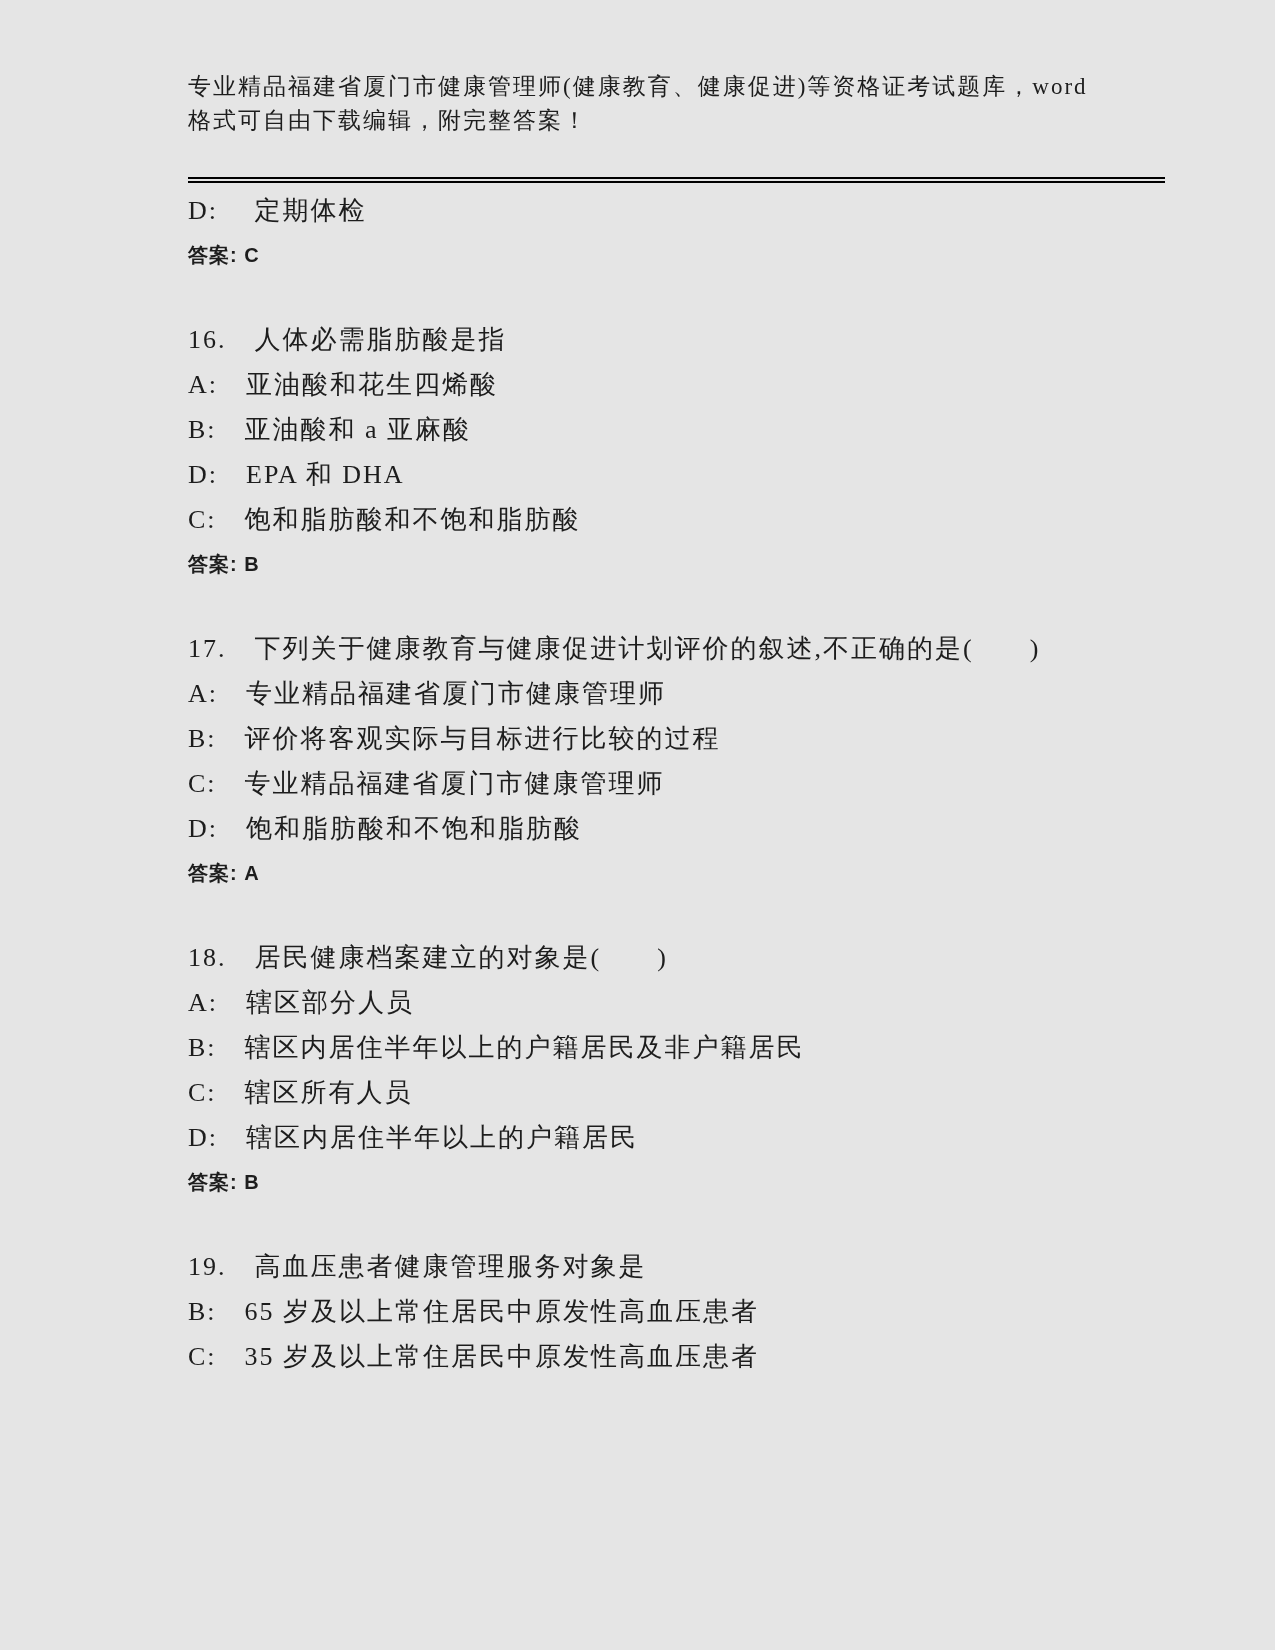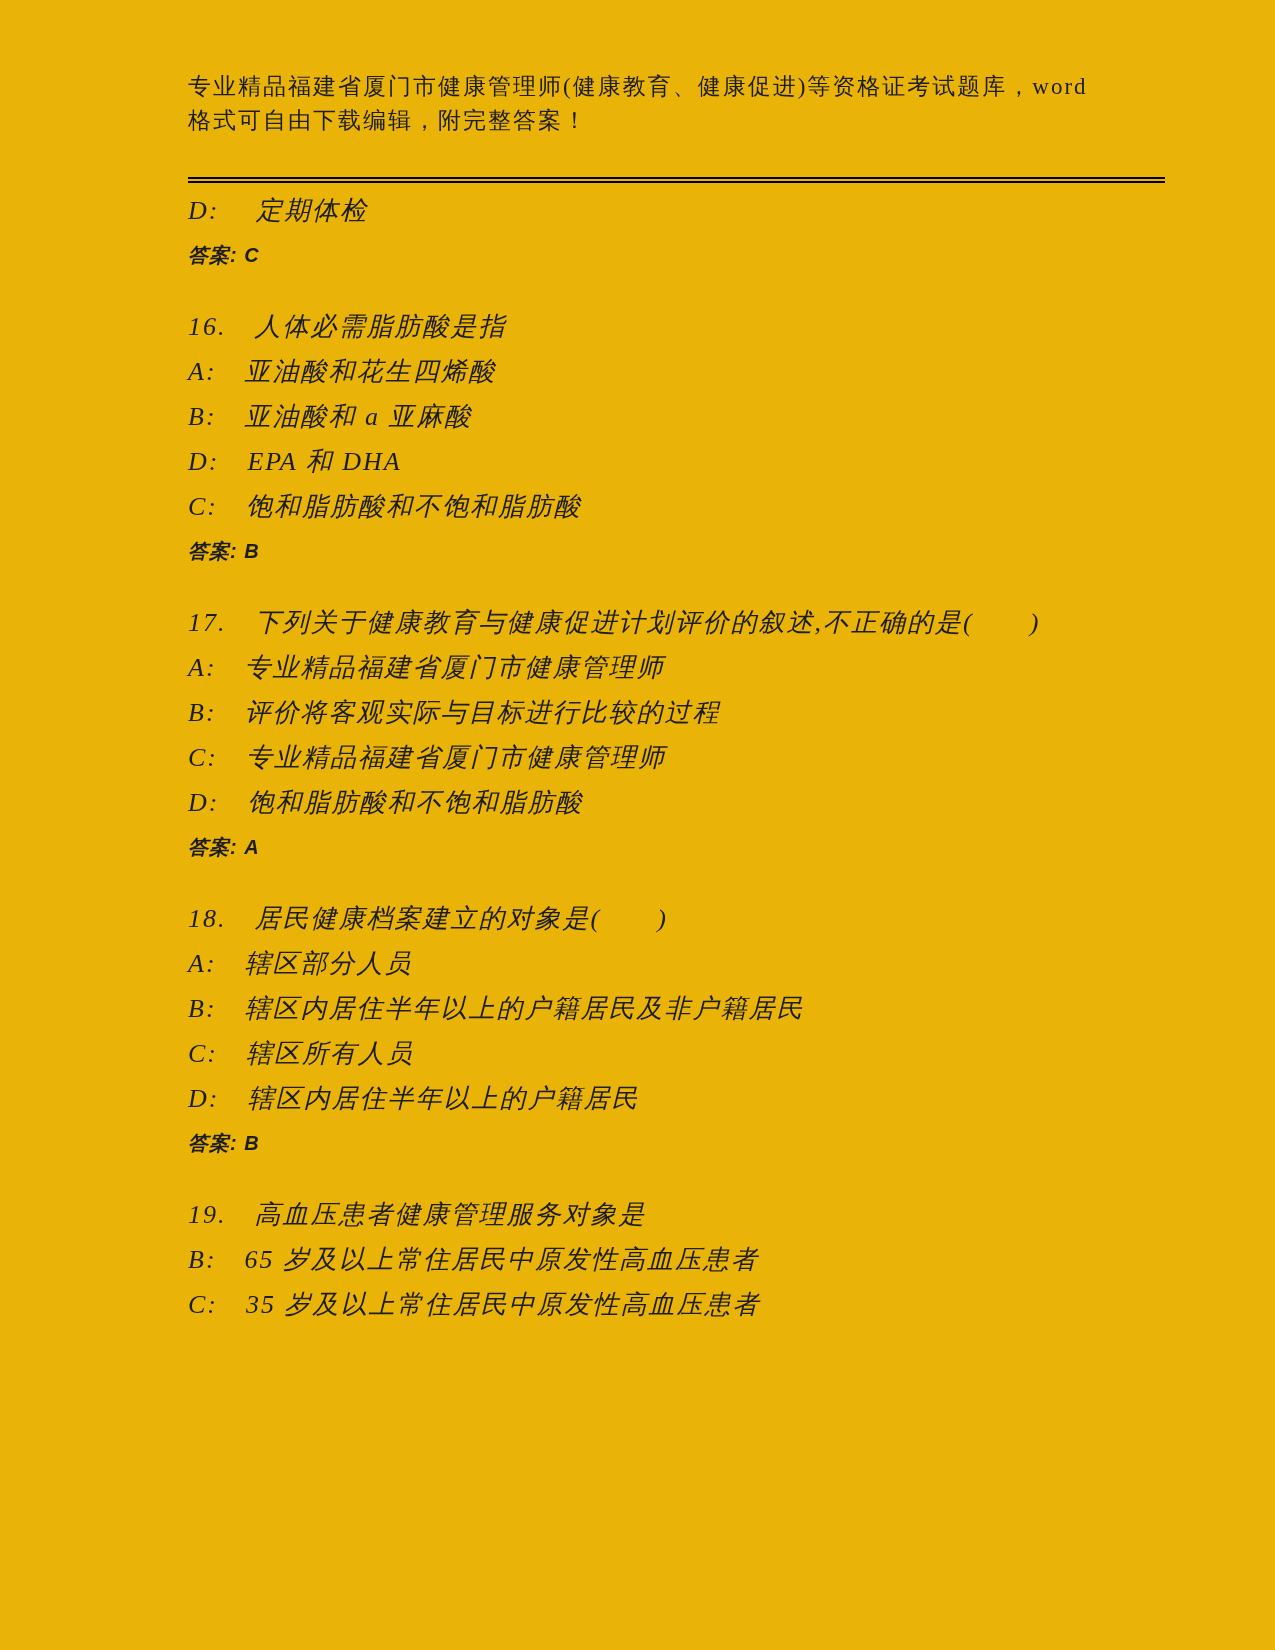--- a/index.html
+++ b/index.html
@@ -4,21 +4,21 @@
 <style>
   html, body {
     margin: 0;
     padding: 0;
     background: #ffffff;
   }
   .page {
     position: relative;
     width: 1275px;
     height: 1650px;
-    background: #eab308;
+    background: #e5e5e5;
     overflow: hidden;
     font-family: "Liberation Serif", "DejaVu Serif", serif;
     color: #1d1d1d;
   }
   .doc {
     margin-left: 188px;
     width: 980px;
   }
   .header {
     padding-top: 70px;
@@ -35,24 +35,23 @@
     border-bottom: 2px solid #000;
   }
   .content {
     margin-top: 5px;
     font-size: 26px;
     line-height: 45px;
     letter-spacing: 2px;
   }
   .line {
     white-space: pre;
-    font-style: italic;
   }
   .line.question {
-    margin-top: 26px;
+    margin-top: 39px;
   }
   .line.answer {
     font-family: "Liberation Sans", "DejaVu Sans", sans-serif;
     font-weight: 700;
     font-size: 20px;
     letter-spacing: 1px;
   }
 </style>
 </head>
 <body>

